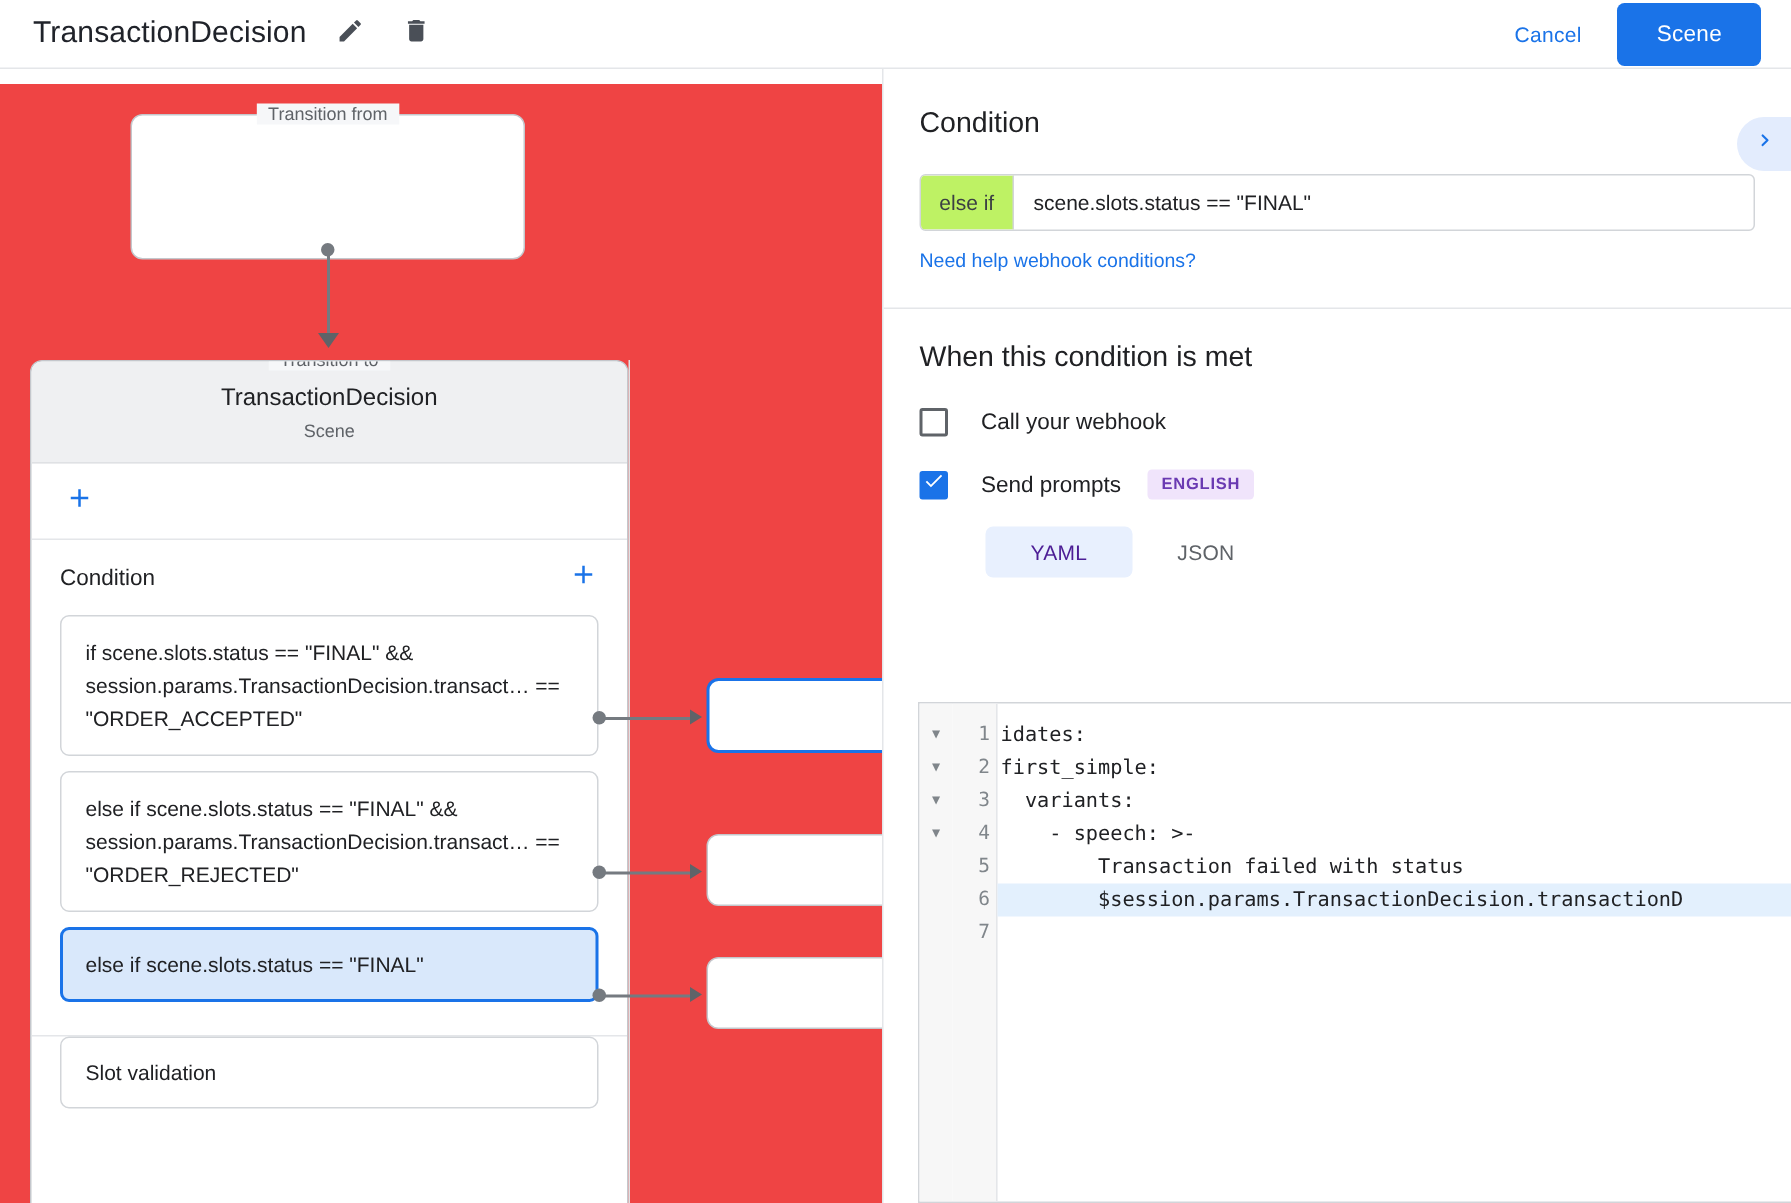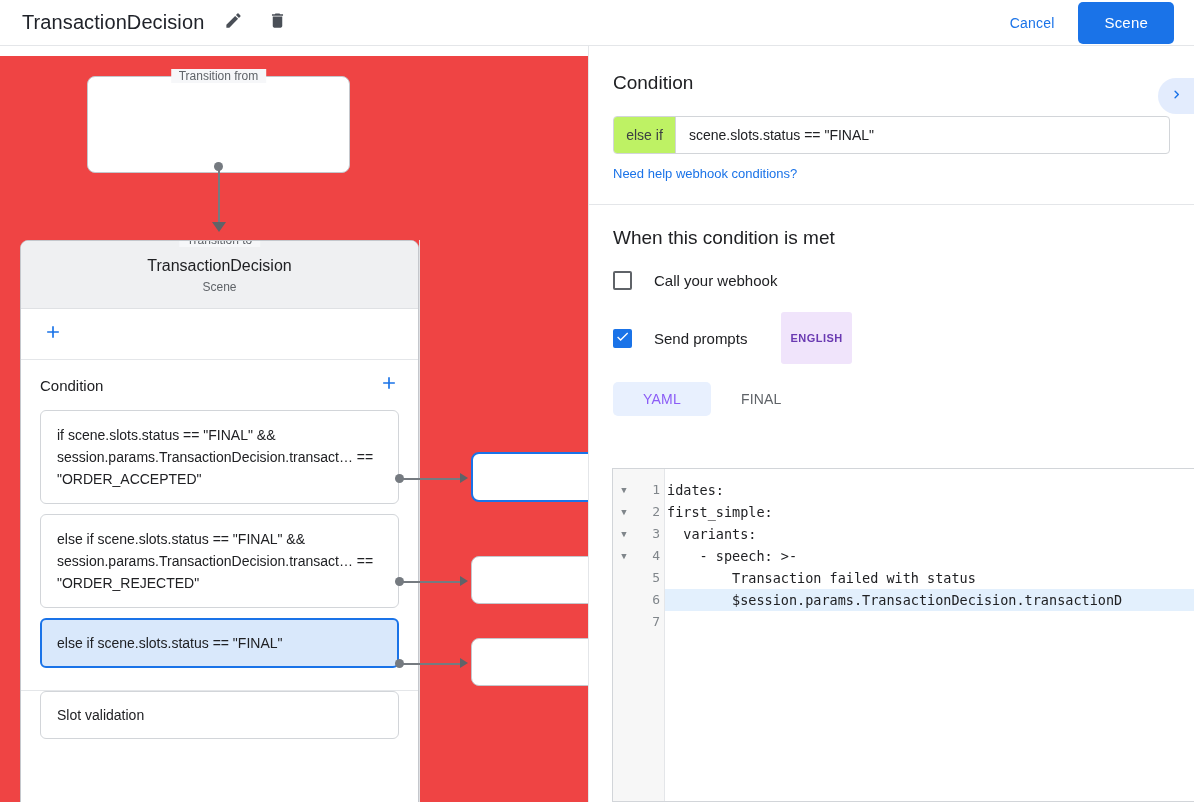--- a/index.html
+++ b/index.html
@@ -227,38 +227,38 @@
   .cb.checked {
     background: #1a73e8; border-color: #1a73e8;
     display: flex; align-items: center; justify-content: center;
   }
   .cb.checked svg { fill: #fff; }
   .cb-label {
     margin-left: 22px; font-size: 15px; color: #202124;
   }
   .cb-label.bold { font-weight: 400; }
   .lang-badge {
-    margin-left: 34px;
+    margin-left: 18px;
     background: #f0e4fb; color: #6a3ab2;
     font-size: 11px; font-weight: 700; letter-spacing: .5px;
-    padding: 20px 9px; border-radius: 3px;
+    padding: 4px 9px; border-radius: 3px;
   }
   .desc {
     margin-top: 12px; font-size: 13.5px; color: #3c4043; line-height: 21px;
     max-width: 558px;
   }
   .desc a { color: #1a73e8; cursor: pointer; text-decoration: none; }
 
   .tabs { display: flex; margin-top: 18px; }
   .tab {
     padding: 9px 30px; font-size: 14px; font-weight: 500;
     color: #5f6368; cursor: pointer; border-radius: 5px;
     letter-spacing: .2px;
   }
-  .tab.active { background: #e8f0fe; color: #8b5cf6; }
+  .tab.active { background: #e8f0fe; color: #4c1d95; margin-left: 44px; }
 
   
   .editor {
     position: absolute; left: 612px; top: 468px;
     width: 600px; height: 334px;
     border: 1px solid #d2d5d9;
     border-right: none;
     background: #fff;
     overflow: hidden;
     display: flex;
@@ -421,21 +421,21 @@
             </svg>
         </span>
       </div>
       <div class="cb-label bold">Send prompts</div>
       <div class="lang-badge">ENGLISH</div>
     </div>
 
 
     <div class="tabs">
       <div class="tab active">YAML</div>
-      <div class="tab">FINAL</div>
+      <div class="tab">JSON</div>
     </div>
   </div>
 </div>
 
 <div class="editor">
   <div class="gutter-fold">
     <div class="crow">▼</div>
     <div class="crow">▼</div>
     <div class="crow">▼</div>
     <div class="crow">▼</div>

